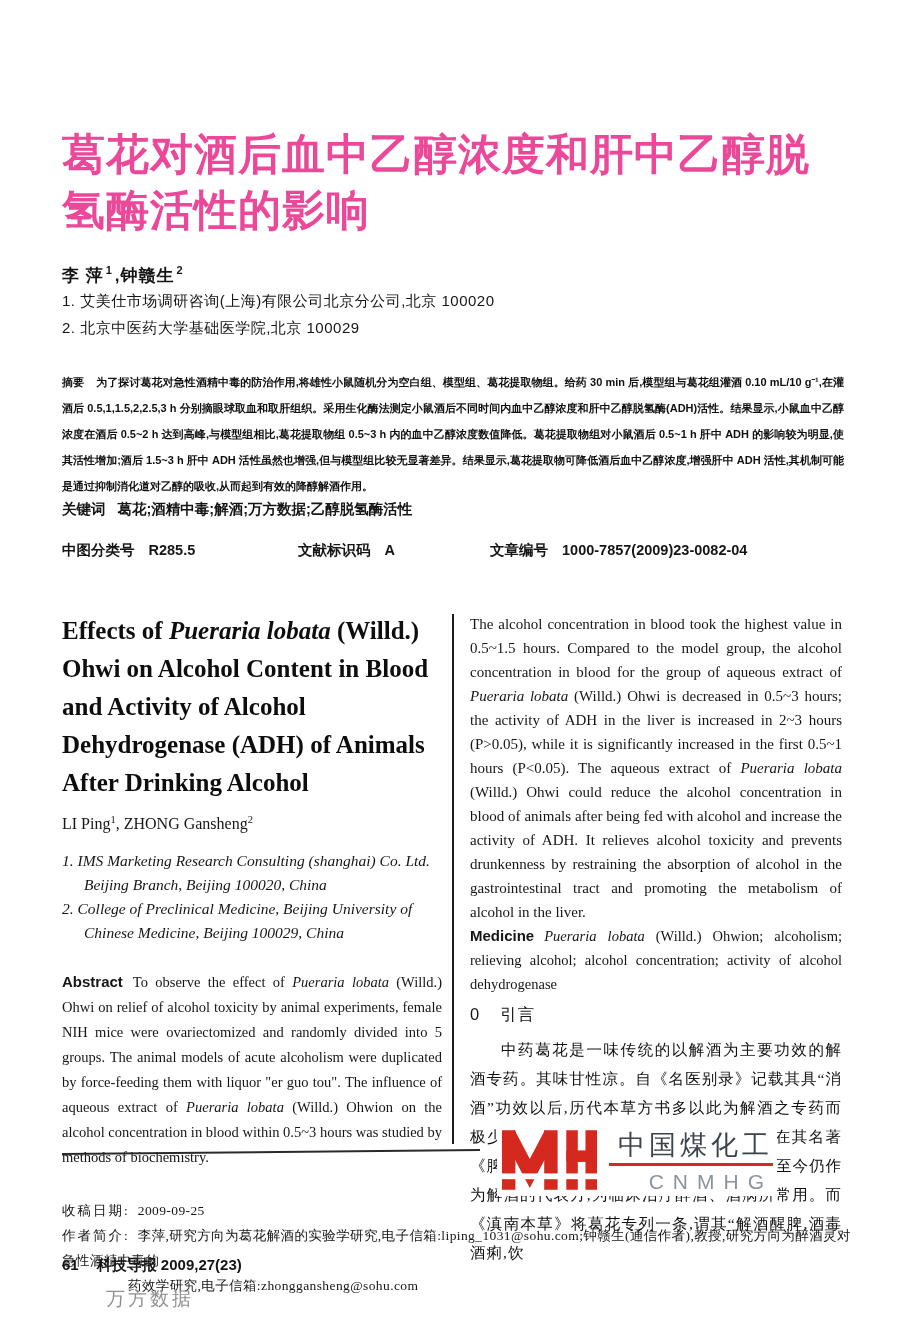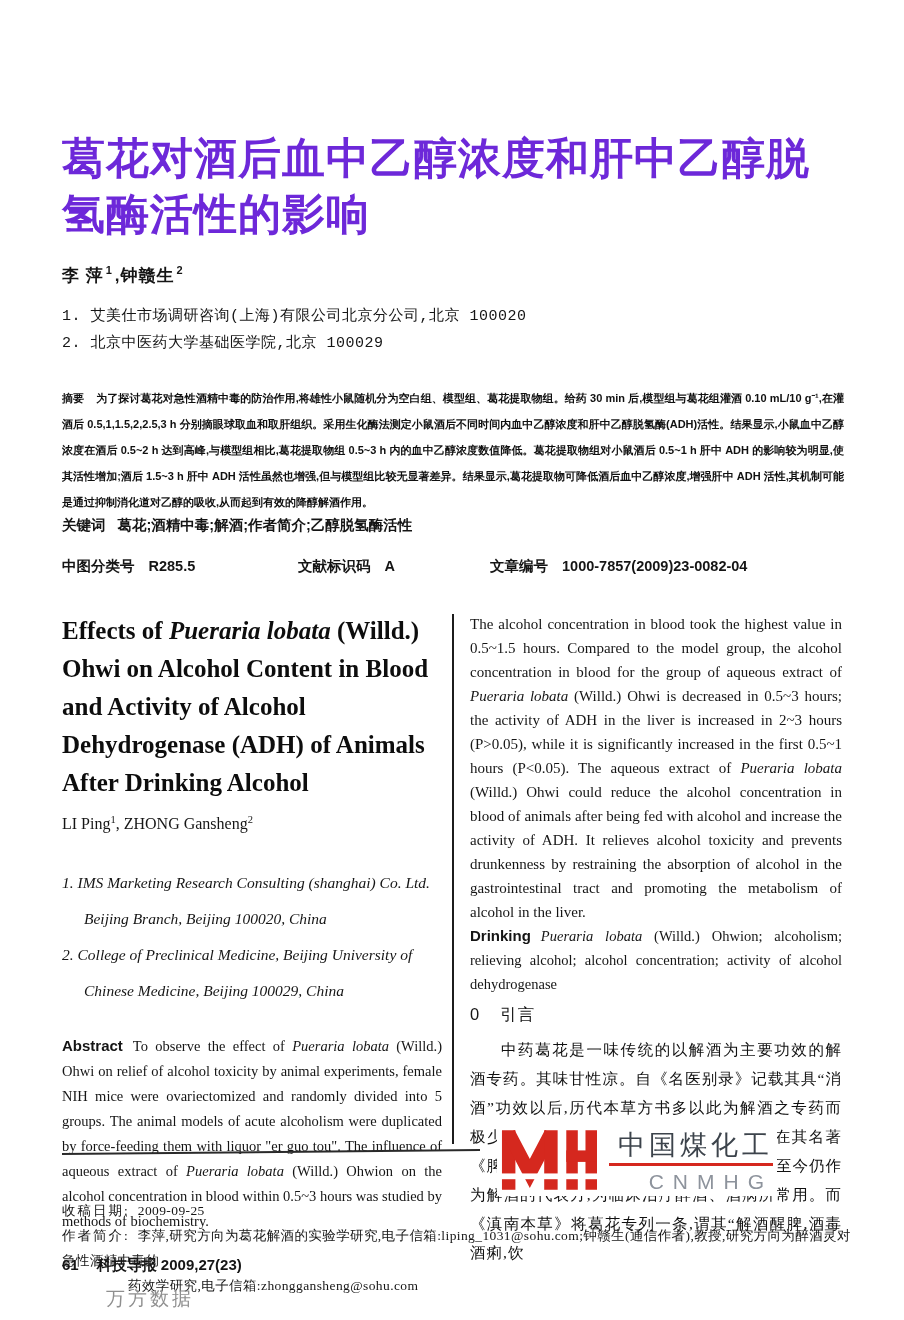--- a/index.html
+++ b/index.html
@@ -4,42 +4,42 @@
 <style>
   html,body{margin:0;padding:0;}
   body{
     width:904px;height:1320px;background:#ffffff;position:relative;overflow:hidden;
     font-family:"Liberation Sans",sans-serif;color:#151515;
     -webkit-font-smoothing:antialiased;
   }
 
   
   .head{position:absolute;left:62px;top:130px;width:782px;}
-  .cn-title{font-weight:700;font-size:43px;line-height:56px;letter-spacing:1px;color:#6d28d9;}
+  .cn-title{font-weight:700;font-size:43px;line-height:56px;letter-spacing:1px;color:#ec4899;font-family:Liberation Mono, monospace;}
   .cn-authors{margin-top:22px;font-size:17px;font-weight:700;letter-spacing:1px;}
   .cn-authors sup{font-size:11px;font-weight:600;margin:0 2px;}
-  .cn-affils{margin-top:16px;font-family:Liberation Mono, monospace;font-size:15px;line-height:27px;letter-spacing:0.5px;}
+  .cn-affils{font-family:Liberation Sans, sans-serif;font-size:15px;line-height:27px;letter-spacing:0.5px;}
   .cn-abstract{margin-top:28px;font-size:11px;line-height:26px;font-weight:600;text-align:justify;color:#101010;}
   .b-label{font-weight:800;margin-right:12px;}
   .kw-line{margin-top:1px;font-size:14.5px;font-weight:600;}
   .meta-line{margin-top:22px;display:flex;font-size:14.5px;font-weight:600;}
   .meta-g1{width:236px;}
   .meta-g2{width:192px;}
   .meta-line .b-label{margin-right:14px;}
 
   
   .cols{position:absolute;left:62px;top:612px;width:782px;display:flex;}
   .col-left{width:380px;}
   .col-right{width:372px;margin-left:28px;}
   .col-divider{position:absolute;left:452px;top:614px;width:2px;height:530px;background:#1c1c1c;}
 
   .en-title{font-family:"Liberation Serif",serif;font-weight:700;font-size:25px;line-height:38px;color:#0d0d0d;}
   .en-authors{margin-top:12px;font-family:"Liberation Serif",serif;font-size:16px;}
   .en-authors sup{font-size:10.5px;}
-  .en-affils{margin-top:32px;font-family:"Liberation Serif",serif;font-style:italic;font-size:15.5px;line-height:36px;}
+  .en-affils{margin-top:16px;font-family:"Liberation Serif",serif;font-style:italic;font-size:15.5px;line-height:24px;}
   .en-affil{padding-left:22px;text-indent:-22px;}
   .en-abstract{margin-top:24px;font-family:"Liberation Serif",serif;font-size:14.5px;line-height:25px;text-align:justify;}
   .abs-label{font-family:"Liberation Sans",sans-serif;font-weight:800;font-style:normal;font-size:15px;margin-right:10px;}
 
   .en-abs2{font-family:"Liberation Serif",serif;font-size:15px;line-height:24px;text-align:justify;}
   .en-keywords{font-family:"Liberation Serif",serif;font-size:14.5px;line-height:24px;text-align:justify;}
   .intro-head{margin-top:8px;font-weight:400;font-size:16.5px;letter-spacing:1px;}
   .intro-num{margin-right:20px;}
   .intro-text{margin-top:9px;font-family:"Liberation Serif",serif;font-size:15.5px;line-height:29px;text-align:justify;text-indent:2em;letter-spacing:1px;color:#111;}
   .it{font-style:italic;}
@@ -81,21 +81,21 @@
     <div class="cn-affils">
       <div>1. 艾美仕市场调研咨询(上海)有限公司北京分公司,北京 100020</div>
       <div>2. 北京中医药大学基础医学院,北京 100029</div>
     </div>
 
     <div class="cn-abstract">
       <span class="b-label">摘要</span><span>为了探讨葛花对急性酒精中毒的防治作用,将雄性小鼠随机分为空白组、模型组、葛花提取物组。给药 30 min 后,模型组与葛花组灌酒 0.10 mL/10 g⁻¹,在灌酒后 0.5,1,1.5,2,2.5,3 h 分别摘眼球取血和取肝组织。采用生化酶法测定小鼠酒后不同时间内血中乙醇浓度和肝中乙醇脱氢酶(ADH)活性。结果显示,小鼠血中乙醇浓度在酒后 0.5~2 h 达到高峰,与模型组相比,葛花提取物组 0.5~3 h 内的血中乙醇浓度数值降低。葛花提取物组对小鼠酒后 0.5~1 h 肝中 ADH 的影响较为明显,使其活性增加;酒后 1.5~3 h 肝中 ADH 活性虽然也增强,但与模型组比较无显著差异。结果显示,葛花提取物可降低酒后血中乙醇浓度,增强肝中 ADH 活性,其机制可能是通过抑制消化道对乙醇的吸收,从而起到有效的降醇解酒作用。</span>
     </div>
 
     <div class="kw-line">
-      <span class="b-label">关键词</span><span>葛花;酒精中毒;解酒;作者简介;乙醇脱氢酶活性</span>
+      <span class="b-label">关键词</span><span>葛花;酒精中毒;解酒;万方数据;乙醇脱氢酶活性</span>
     </div>
 
     <div class="meta-line">
       <span class="meta-g1"><span class="b-label">中图分类号</span><span>R285.5</span></span>
       <span class="meta-g2"><span class="b-label">文献标识码</span><span>A</span></span>
       <span><span class="b-label">文章编号</span><span>1000-7857(2009)23-0082-04</span></span>
     </div>
   </div>
 
   <div class="col-divider"></div>
@@ -120,21 +120,21 @@
         <span class="abs-label">Abstract</span><span>To observe the effect of </span><span class="it">Pueraria lobata</span><span> (Willd.) Ohwi on relief of alcohol toxicity by animal experiments, female NIH mice were ovariectomized and randomly divided into 5 groups. The animal models of acute alcoholism were duplicated by force-feeding them with liquor "er guo tou". The influence of aqueous extract of </span><span class="it">Pueraria lobata</span><span> (Willd.) Ohwion on the alcohol concentration in blood within 0.5~3 hours was studied by methods of biochemistry.</span>
       </div>
     </div>
 
     <div class="col-right">
       <div class="en-abs2">
         <span>The alcohol concentration in blood took the highest value in 0.5~1.5 hours. Compared to the model group, the alcohol concentration in blood for the group of aqueous extract of </span><span class="it">Pueraria lobata</span><span> (Willd.) Ohwi is decreased in 0.5~3 hours; the activity of ADH in the liver is increased in 2~3 hours  (P&gt;0.05), while it is significantly increased in the first 0.5~1 hours  (P&lt;0.05). The aqueous extract of </span><span class="it">Pueraria lobata</span><span> (Willd.) Ohwi could reduce the alcohol concentration in blood of animals after being fed with alcohol and increase the activity of ADH. It relieves alcohol toxicity and prevents drunkenness by restraining the absorption of alcohol in the gastrointestinal tract and promoting the metabolism of alcohol in the liver.</span>
       </div>
 
       <div class="en-keywords">
-        <span class="abs-label">Drinking</span><span class="it">Pueraria lobata</span><span> (Willd.) Ohwion; alcoholism; relieving alcohol; alcohol concentration; activity of alcohol dehydrogenase</span>
+        <span class="abs-label">Medicine</span><span class="it">Pueraria lobata</span><span> (Willd.) Ohwion; alcoholism; relieving alcohol; alcohol concentration; activity of alcohol dehydrogenase</span>
       </div>
 
       <div class="intro-head">
         <span class="intro-num">0</span><span>引言</span>
       </div>
       <div class="intro-text">中药葛花是一味传统的以解酒为主要功效的解酒专药。其味甘性凉。自《名医别录》记载其具“消酒”功效以后,历代本草方书多以此为解酒之专药而极少用于其他疾病的治疗。金元医家李杲在其名著《脾胃论》中载“葛花解醒汤”,因疗效卓越,至今仍作为解酒的代表方,为临床治疗醉酒、酒病所常用。而《滇南本草》将葛花专列一条,谓其“解酒醒脾,酒毒酒痢,饮</div>
     </div>
   </div>
 
   <div class="foot-rule"></div>

